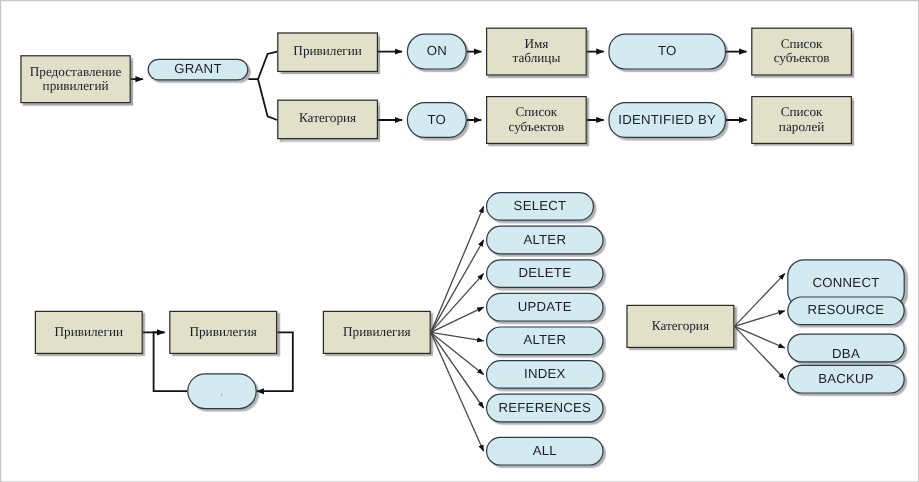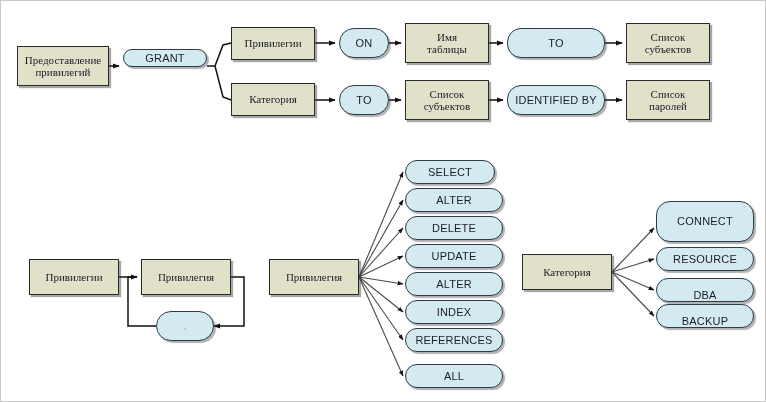--- a/index.html
+++ b/index.html
@@ -221,26 +221,26 @@
     <span>REFERENCES</span>
   </div>
   <div class="node pill small-radius" style="left:404px; top:363px; width:98px; height:24px;text-align:center;">
     <span>ALL</span>
   </div>
 
   <div class="node rect" style="left:521px; top:253px; width:90px; height:36px;">
     <span>Категория</span>
   </div>
 
-  <div class="node pill small-radius" style="left:655px; top:200px; width:98px; height:41px;">
+  <div class="node pill small-radius" style="left:655px; top:215px; width:98px; height:41px;">
     <span>CONNECT</span>
   </div>
   <div class="node pill small-radius" style="left:655px; top:246px; width:98px; height:24px;">
     <span>RESOURCE</span>
   </div>
   <div class="node pill small-radius" style="left:655px; top:277px; width:98px; height:24px;align-items:flex-end;">
     <span>DBA</span>
   </div>
-  <div class="node pill small-radius" style="left:655px; top:303px; width:98px; height:24px;align-items:flex-end;">
+  <div class="node pill small-radius" style="left:655px; top:303px; width:98px; height:24px;">
     <span>BACKUP</span>
   </div>
 
 </div>
 
 </body></html>

